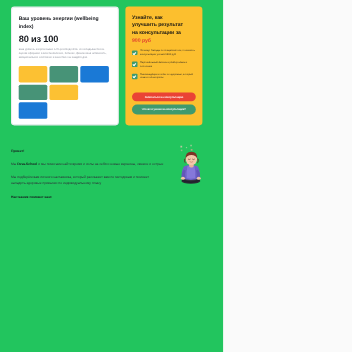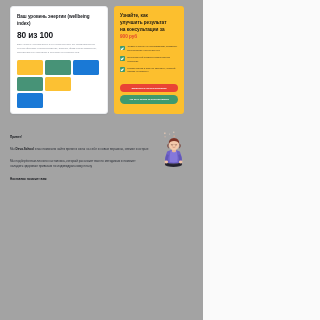--- a/index.html
+++ b/index.html
@@ -4,21 +4,21 @@
 <style>
   * { margin:0; padding:0; box-sizing:border-box; }
   html, body { width:203px; height:320px; }
   body {
     background:#fafafa;
     font-family:"Liberation Sans", sans-serif;
     -webkit-font-smoothing:antialiased;
     overflow:hidden;
   }
 
-  .page { position:relative; width:203px; height:320px; background:#a3a3a3; }
+  .page { position:relative; width:203px; height:320px; background:#22c55e; }
 
   
   .cards {
     position:absolute; left:10px; top:6px;
     width:174px; height:108px;
     display:flex; gap:6px;
   }
 
   
   .energy-card {

